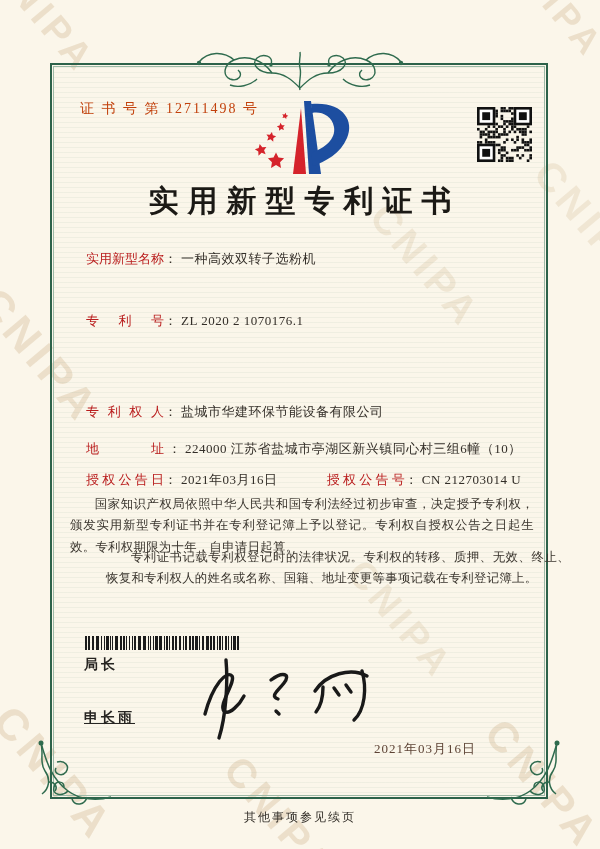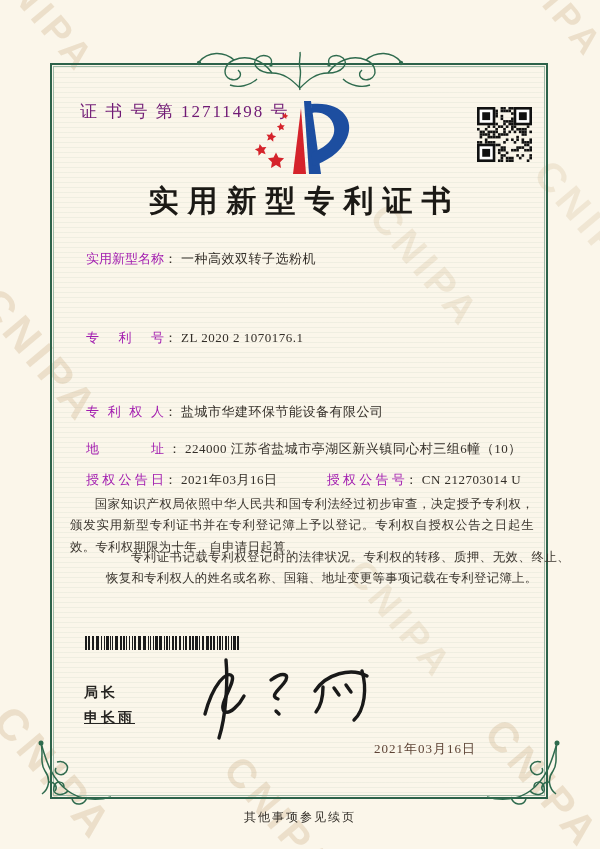--- a/index.html
+++ b/index.html
@@ -36,32 +36,32 @@
     position:absolute;inset:1px;
     border:1px solid #9db9a6;
     background:repeating-linear-gradient(
       180deg,
       rgba(134,168,146,0.10) 0px, rgba(134,168,146,0.10) 1px,
       rgba(134,168,146,0.0) 1px, rgba(134,168,146,0.0) 5px);
   }
   .content{position:absolute;inset:0;z-index:3;}
   .certno{
     position:absolute;left:80px;top:100px;
-    font-size:17px;letter-spacing:2px;color:#701a75;
+    font-size:14px;letter-spacing:2px;color:#c2410c;
   }
   .title{
     position:absolute;left:0;right:0;top:181px;
     text-align:center;font-size:30px;font-weight:bold;
     letter-spacing:9px;text-indent:9px;color:#1b1915;
   }
   .frow{position:absolute;left:86px;font-size:13px;color:#332e28;white-space:nowrap;}
   .flabel{
     display:inline-block;width:78px;
     text-align:justify;text-align-last:justify;
-    color:#a21caf;
+    color:#b91c1c;
   }
   .fcolon{margin-right:4px;color:#38322b;}
   .fvalue{letter-spacing:0.5px;}
   .grant2{margin-left:46px;}
   .para{
     position:absolute;left:70px;width:464px;
     font-size:12.4px;line-height:1.72;color:#3a352e;
     text-indent:2em;text-align:justify;letter-spacing:0.3px;
   }
   .signer{position:absolute;left:84px;font-size:14px;font-weight:600;
@@ -290,21 +290,21 @@
         <rect x="0" y="36.4" width="18.2" height="18.2" fill="#111"></rect>
         <rect x="2.6" y="39" width="13" height="13" fill="#fff"></rect>
         <rect x="5.2" y="41.6" width="7.800000000000001" height="7.800000000000001" fill="#111"></rect>
       </svg>
 
     <div class="title">实用新型专利证书</div>
 
     <div class="frow" style="top:250px;">
       <span class="flabel">实用新型名称</span><span class="fcolon">：</span><span class="fvalue">一种高效双转子选粉机</span>
     </div>
-    <div class="frow" style="top:329px;">
+    <div class="frow" style="top:312px;">
       <span class="flabel">专利号</span><span class="fcolon">：</span><span class="fvalue">ZL 2020 2 1070176.1</span>
     </div>
     <div class="frow" style="top:403px;">
       <span class="flabel">专利权人</span><span class="fcolon">：</span><span class="fvalue">盐城市华建环保节能设备有限公司</span>
     </div>
     <div class="frow" style="top:440px;">
       <span class="flabel">地址</span><span class="fcolon"></span><span class="fcolon">：</span><span class="fvalue">224000 江苏省盐城市亭湖区新兴镇同心村三组6幢（10）</span>
     </div>
 
     <div class="frow" style="top:471px;">
@@ -362,21 +362,21 @@
         <rect x="132" y="0" width="1" height="14" fill="#1c1c1c"></rect>
         <rect x="134" y="0" width="2" height="14" fill="#1c1c1c"></rect>
         <rect x="137" y="0" width="1" height="14" fill="#1c1c1c"></rect>
         <rect x="140" y="0" width="2" height="14" fill="#1c1c1c"></rect>
         <rect x="143" y="0" width="1" height="14" fill="#1c1c1c"></rect>
         <rect x="146" y="0" width="1" height="14" fill="#1c1c1c"></rect>
         <rect x="148" y="0" width="3" height="14" fill="#1c1c1c"></rect>
         <rect x="152" y="0" width="2" height="14" fill="#1c1c1c"></rect>
       </svg>
 
-    <div class="signer" style="top:684px;">局长</div>
+    <div class="signer" style="top:656px;">局长</div>
     <div class="signer" style="top:709px;text-decoration:underline;">申长雨</div>
 
     <svg class="abs" style="left:165px;top:652px;" width="230" height="92" viewBox="0 0 230 92">
       <g stroke="#191919" stroke-width="3.4" fill="none" stroke-linecap="round" stroke-linejoin="round">
         <path d="M40,62 C48,32 62,18 67,24 C71,30 53,53 59,59 C64,64 75,52 79,44"></path>
         <path d="M61,8 C63,30 61,64 54,86"></path>
         <path d="M106,28 C118,19 126,22 119,31 C112,40 105,44 113,47"></path>
         <path d="M111,59 l3,3"></path>
         <path d="M150,39 C161,22 186,15 202,24"></path>
         <path d="M197,19 C202,36 200,58 189,68"></path>

